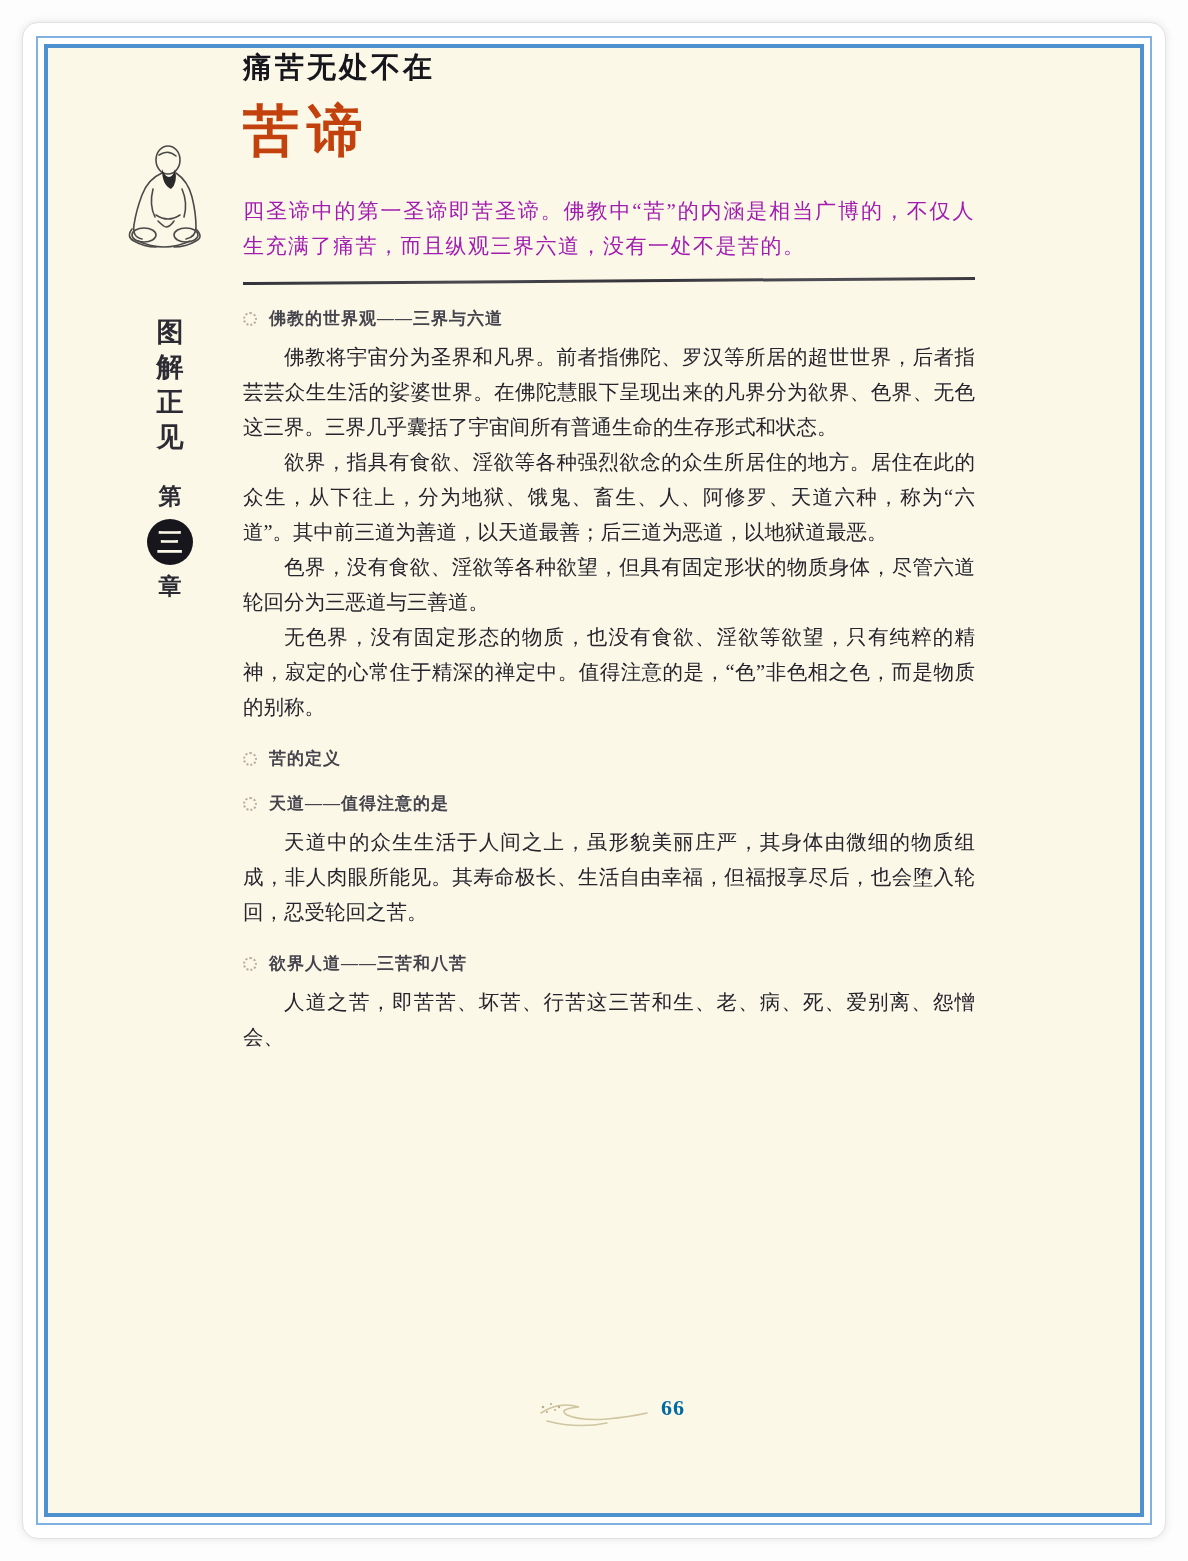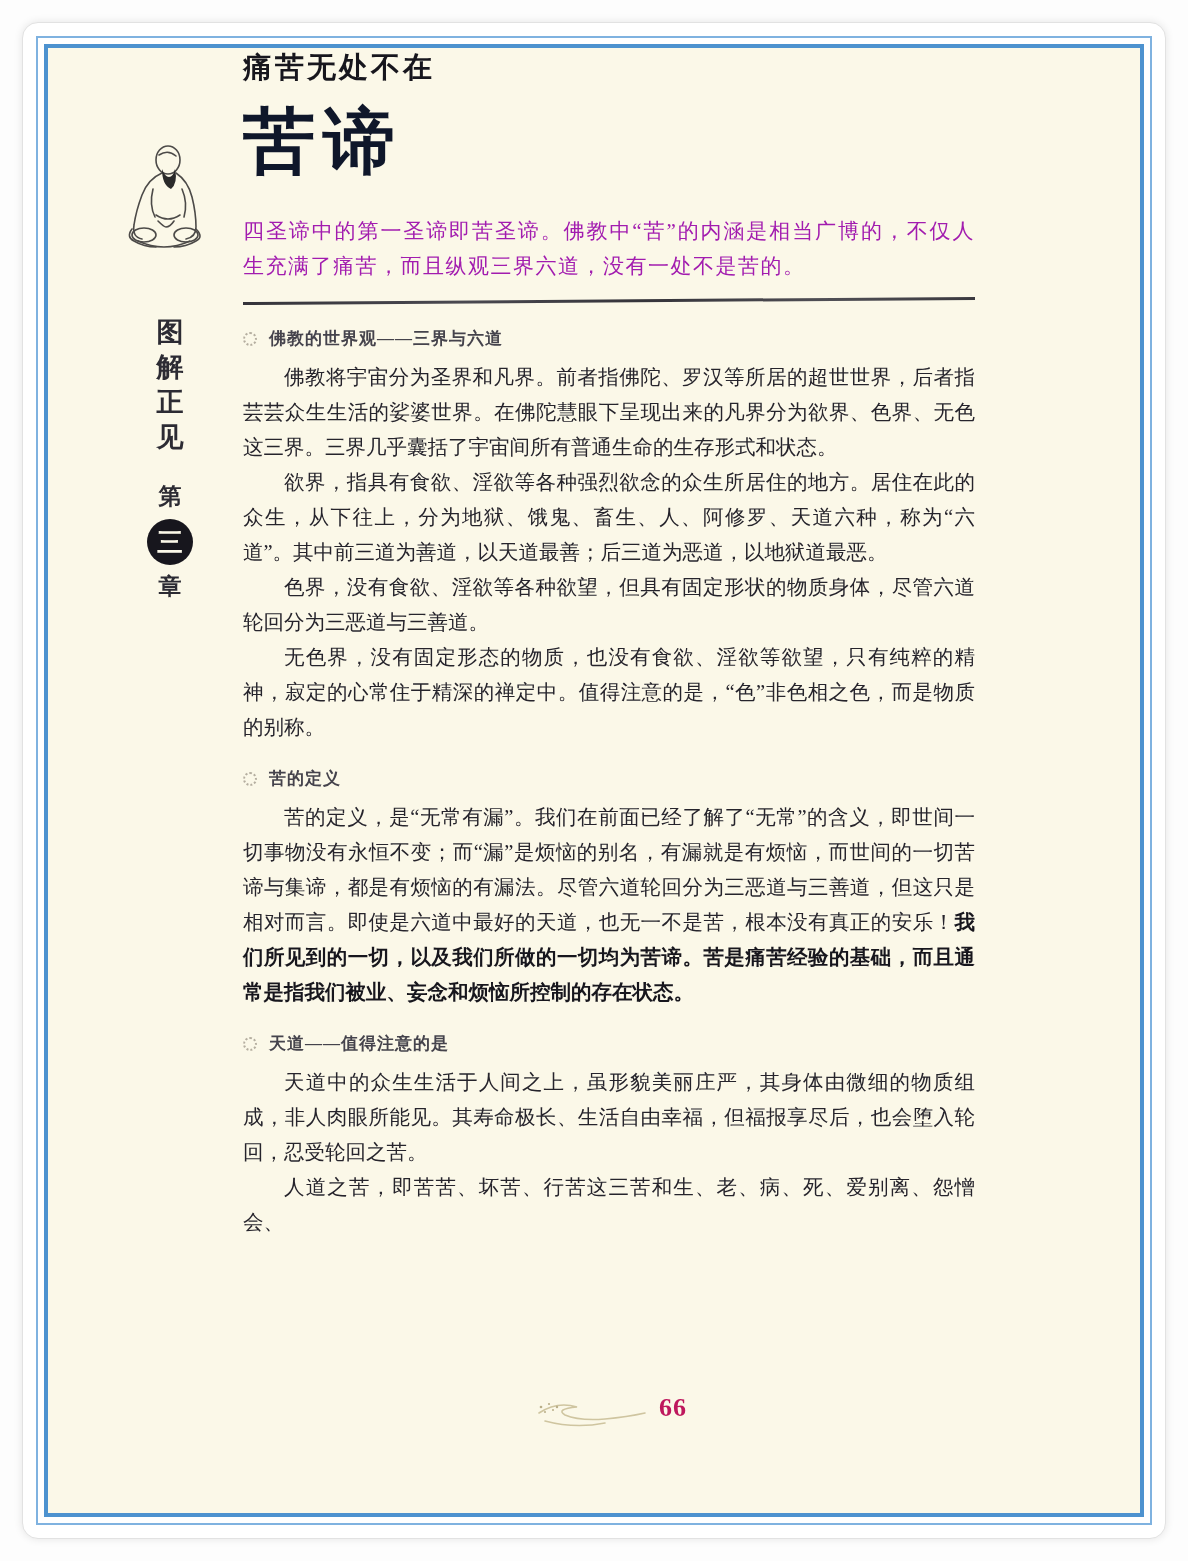--- a/index.html
+++ b/index.html
@@ -66,23 +66,23 @@
     width: 732px; height: 100%;
   }
   .kicker {
     font-family: "Liberation Sans", "DejaVu Sans", sans-serif;
     font-size: 29px; font-weight: bold;
     letter-spacing: 3px;
     color: #17161d;
   }
   .big-title {
     margin-top: 6px;
-    font-size: 72px; font-weight: bold;
+    font-size: 56px; font-weight: bold;
     letter-spacing: 8px;
-    color: #0f172a;
+    color: #c2410c;
   }
   .intro {
     margin-top: 24px;
     font-size: 21px;
     line-height: 35px;
     letter-spacing: 1.5px;
     color: #a21caf;
     text-align: justify;
   }
   .head-rule {
@@ -121,22 +121,22 @@
   .content p .bold-tail { font-weight: bold; color: #17161d; }
   
   .footer {
     position: absolute;
     left: 195px; bottom: 82px;
     width: 732px;
     display: flex; align-items: center; justify-content: center; gap: 8px;
   }
   .flourish { width: 120px; height: 34px; margin-top: 12px; }
   .page-num {
-    font-size: 26px; font-weight: bold;
-    color: #be185d;
+    font-size: 22px; font-weight: bold;
+    color: #0369a1;
     letter-spacing: 1px;
   }
 </style>
 </head>
 <body>
 
 <div class="book-card">
   <div class="frame-outer">
     <div class="frame-inner">
 
@@ -182,28 +182,31 @@
         </div>
         <p>佛教将宇宙分为圣界和凡界。前者指佛陀、罗汉等所居的超世世界，后者指芸芸众生生活的娑婆世界。在佛陀慧眼下呈现出来的凡界分为欲界、色界、无色这三界。三界几乎囊括了宇宙间所有普通生命的生存形式和状态。</p>
         <p>欲界，指具有食欲、淫欲等各种强烈欲念的众生所居住的地方。居住在此的众生，从下往上，分为地狱、饿鬼、畜生、人、阿修罗、天道六种，称为“六道”。其中前三道为善道，以天道最善；后三道为恶道，以地狱道最恶。</p>
         <p>色界，没有食欲、淫欲等各种欲望，但具有固定形状的物质身体，尽管六道轮回分为三恶道与三善道。</p>
         <p>无色界，没有固定形态的物质，也没有食欲、淫欲等欲望，只有纯粹的精神，寂定的心常住于精深的禅定中。值得注意的是，“色”非色相之色，而是物质的别称。</p>
 
         <div class="sec-h">
           <span class="bullet"></span>
           <span class="sec-title">苦的定义</span>
         </div>
-        <p><span>苦的定义，是“无常有漏”。我们在前面已经了解了“无常”的含义，即世间一切事物没有永恒不变；而“漏”是烦恼的别名，有漏就是有烦恼，而世间的一切苦谛与集谛，都是有烦恼的有漏法。尽管六道轮回分为三恶道与三善道，但这只是相对而言。即使是六道中最好的天道，也无一不是苦，根本没有真正的安乐！</span><span class="bold-tail">我们所见到的一切，以及我们所做的一切均为苦谛。苦是痛苦经验的基础，而且通常是指我们被业、妄念和烦恼所控制的存在状态。</span></p>
 
         <div class="sec-h">
           <span class="bullet"></span>
           <span class="sec-title">天道——值得注意的是</span>
         </div>
         <p>天道中的众生生活于人间之上，虽形貌美丽庄严，其身体由微细的物质组成，非人肉眼所能见。其寿命极长、生活自由幸福，但福报享尽后，也会堕入轮回，忍受轮回之苦。</p>
 
+        <div class="sec-h">
+          <span class="bullet"></span>
+          <span class="sec-title">欲界人道——三苦和八苦</span>
+        </div>
         <p>人道之苦，即苦苦、坏苦、行苦这三苦和生、老、病、死、爱别离、怨憎会、</p>
       </div>
 
       <div class="footer">
         <svg class="flourish" viewBox="0 0 120 34">
           <g fill="none" stroke="#cfc5a0" stroke-width="1.6" stroke-linecap="round">
             <path d="M8 16 q18 -12 38 -6 q-22 2 -12 8 q14 6 40 4 q22 -2 40 -6"></path>
             <path d="M14 24 q30 8 60 2"></path>
           </g>
           <g fill="#b9ae88">

